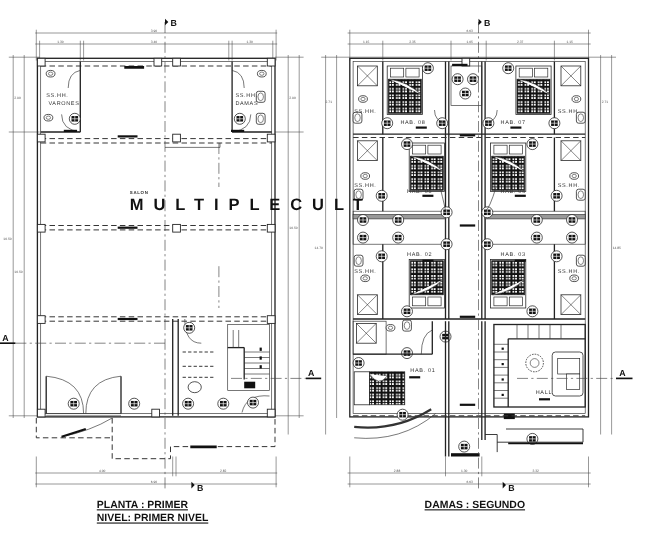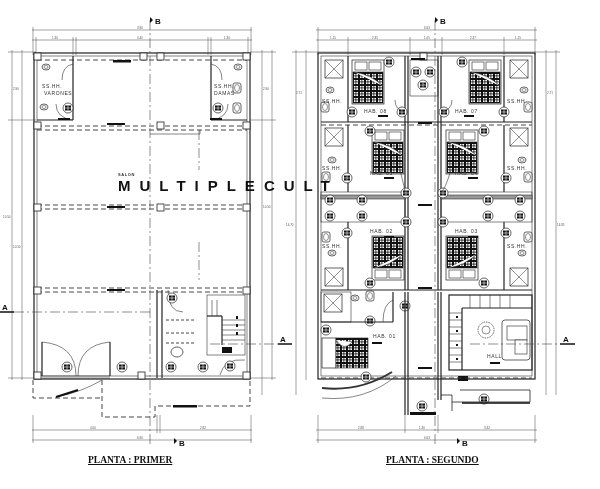--- a/index.html
+++ b/index.html
@@ -9,21 +9,21 @@
   .thin{fill:none;stroke:#333;stroke-width:0.6;}
   .dim{fill:none;stroke:#444;stroke-width:0.5;}
   .dash{fill:none;stroke:#333;stroke-width:0.9;stroke-dasharray:5 3;}
   .axis{fill:none;stroke:#444;stroke-width:0.6;stroke-dasharray:10 3 2 3;}
   .col{fill:#fff;stroke:#222;stroke-width:0.8;}
   .black{fill:#111;}
   .small{font-size:3px;fill:#555;font-family:"Liberation Sans",sans-serif;}
   .room{font-size:5px;fill:#333;font-family:"Liberation Sans",sans-serif;letter-spacing:0.6px;}
   .sec{font-size:8px;fill:#111;font-weight:bold;font-family:"Liberation Sans",sans-serif;}
   .wm{font-size:15px;fill:#111;font-weight:bold;letter-spacing:9px;font-family:"Liberation Sans",sans-serif;}
-  .title{position:absolute;font-size:9.5px;font-weight:bold;color:#111;line-height:12px;text-decoration:underline;font-family:Liberation Serif, serif;}
+  .title{position:absolute;font-size:9.5px;font-weight:bold;color:#111;line-height:12px;text-decoration:underline;font-family:Liberation Sans, sans-serif;}
 </style>
 </head>
 <body>
 
 <svg width="600" height="489" viewBox="0 0 600 489" xmlns="http://www.w3.org/2000/svg">
   <defs>
     <pattern id="plaid" width="6" height="6" patternUnits="userSpaceOnUse">
       <rect width="6" height="6" fill="#fff"></rect>
       <rect x="0" y="0" width="2" height="6" fill="#111"></rect>
       <rect x="0" y="0" width="6" height="2" fill="#111"></rect>
@@ -481,16 +481,17 @@
       <line x1="560" y1="344" x2="575" y2="344" stroke="#111" stroke-width="1.5"></line>
       <line class="axis" x1="470" y1="344" x2="560" y2="344"></line>
     </g>
   </g>
 
   <text class="wm" x="118" y="191">MULTIPLECULT</text>
 </svg>
 
 <div class="title" style="left:88px;top:454px;">
   <div>PLANTA : PRIMER</div>
+  <div>NIVEL: PRIMER  NIVEL</div>
 </div>
 <div class="title" style="left:386px;top:454px;">
-  <div>PLANTA : SEGUNDO</div>
+  <div>DAMAS : SEGUNDO</div>
 </div>
 
 </body></html>

